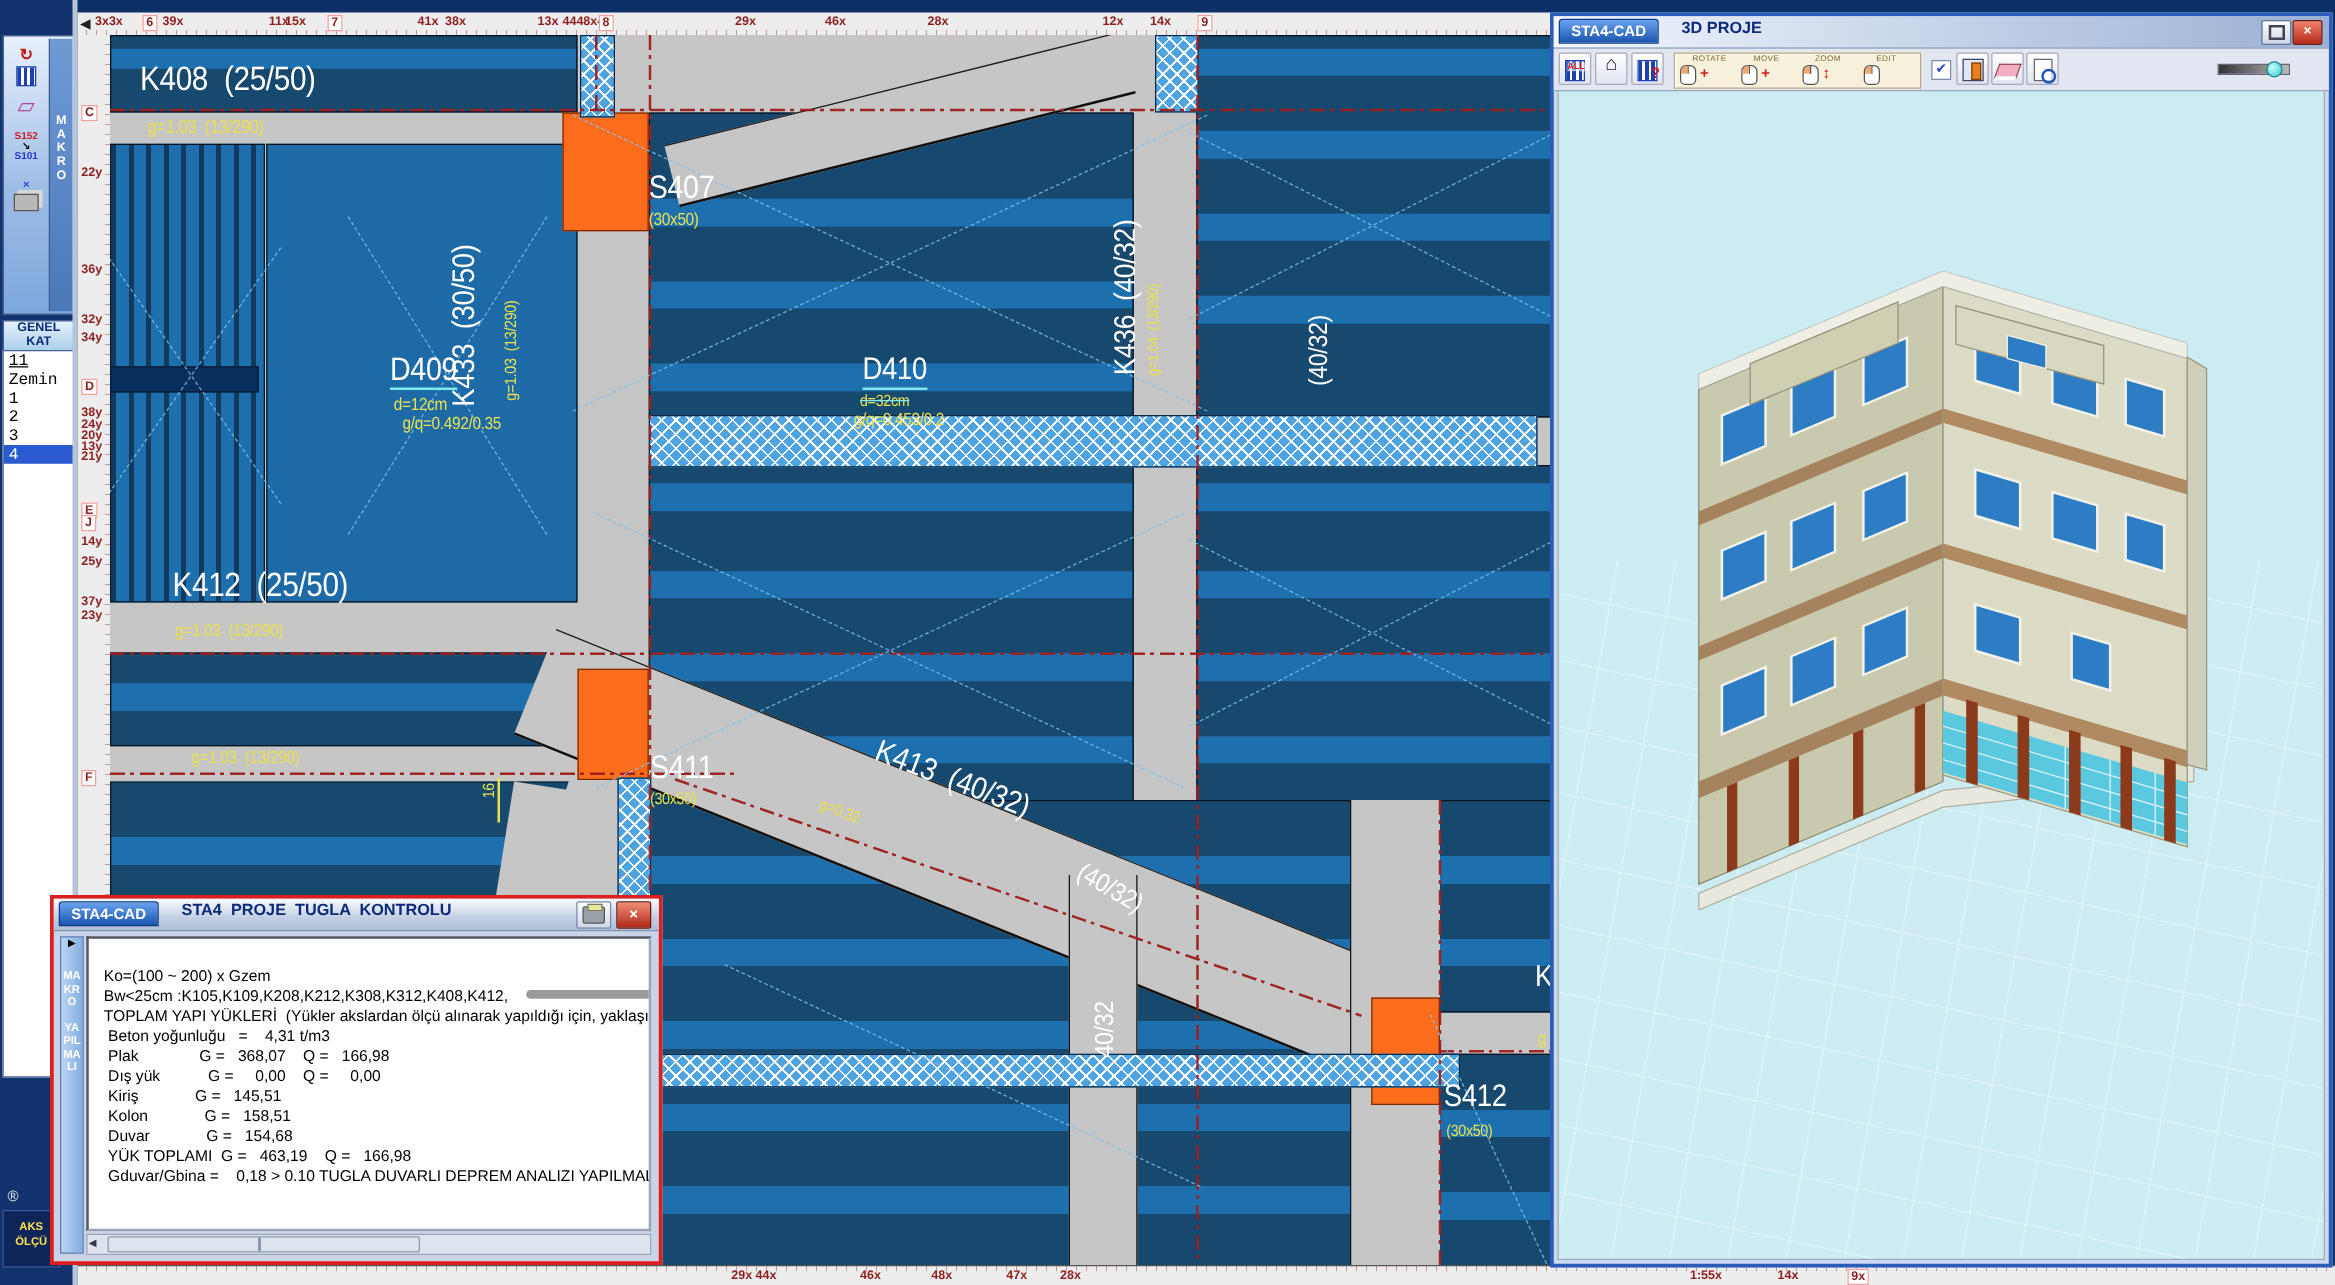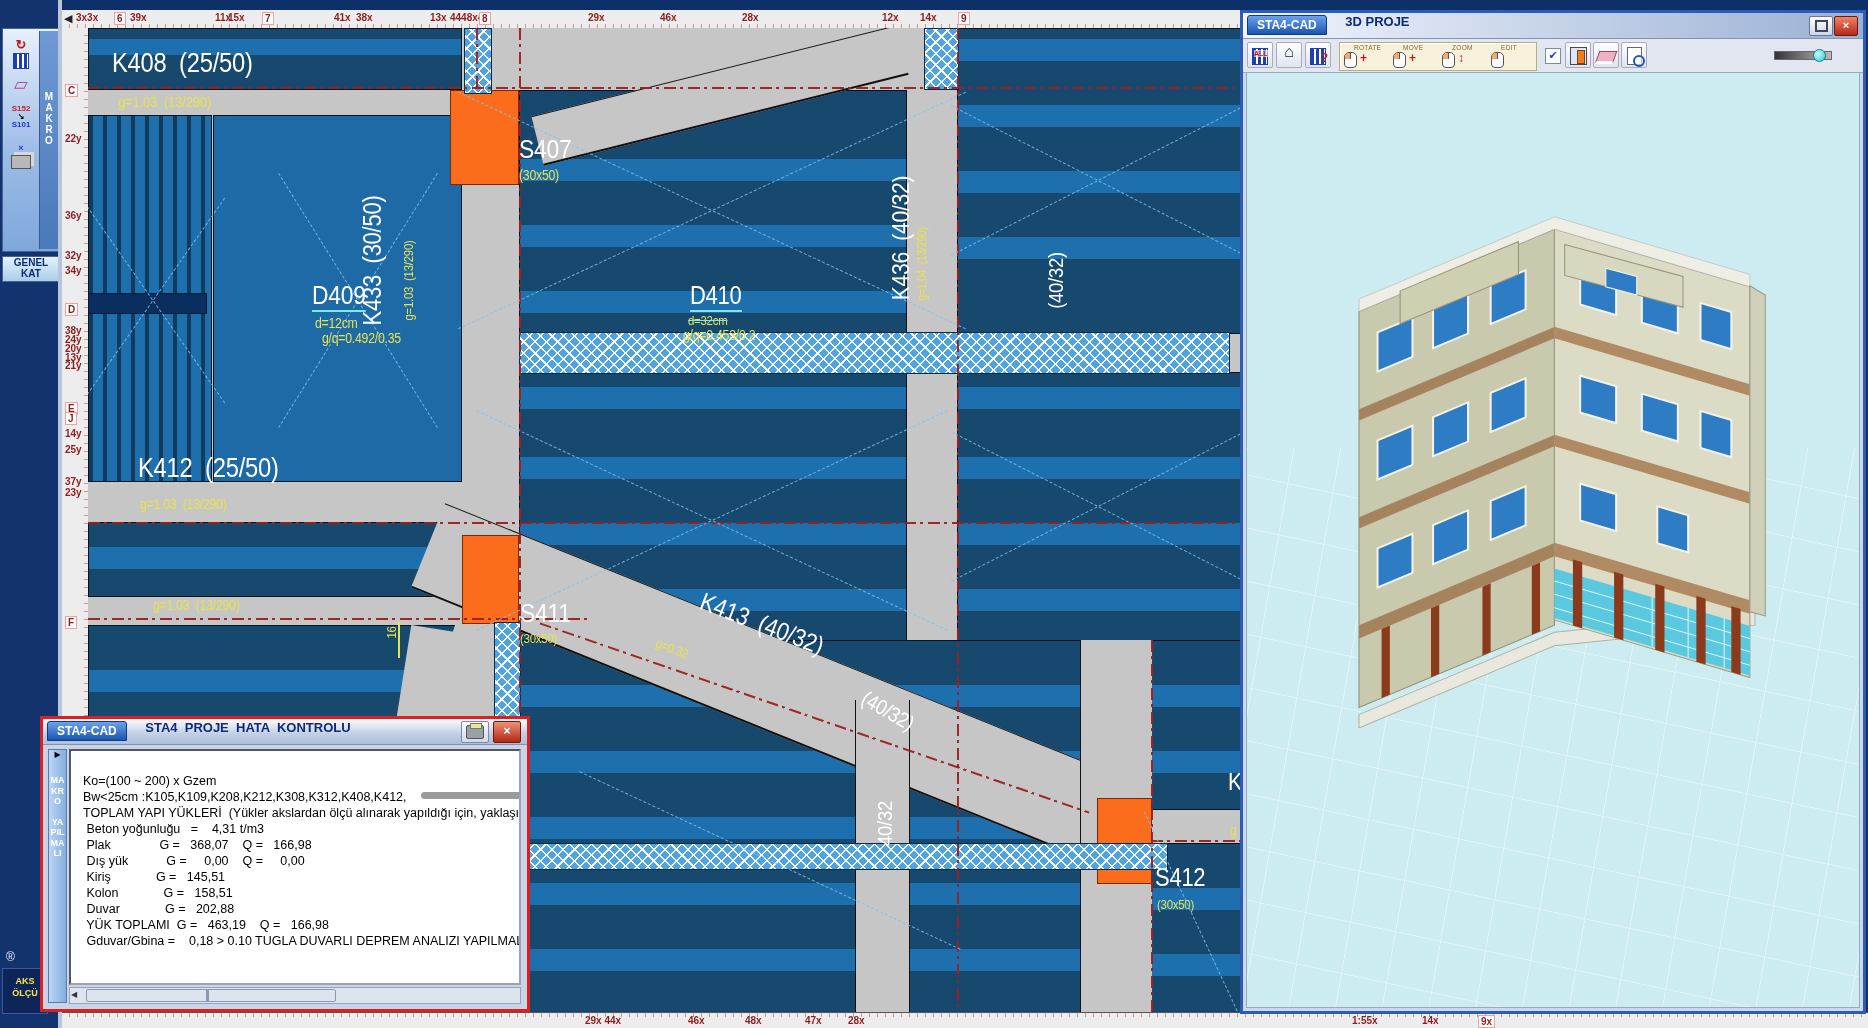--- a/index.html
+++ b/index.html
@@ -174,20 +174,28 @@
         <div style="width:18px;height:12px;margin:0 auto;background:#b8b8b8;border:1px solid #555;box-shadow:3px -3px 0 #d8d8d8;"></div>
       </div>
       <div id="makro-strip">
         <div class="vstack" style="margin-top:60px;">MAKRO</div>
       </div>
     </div>
     <div id="genelkat-h">
       <span>GENEL</span><br>
       <span>KAT</span>
     </div>
+    <div id="kat-list">
+        <div class="kat-item und">11</div>
+        <div class="kat-item">Zemin</div>
+        <div class="kat-item">1</div>
+        <div class="kat-item">2</div>
+        <div class="kat-item">3</div>
+        <div class="kat-item sel">4</div>
+      </div>
     <div id="reg">®</div>
     <div id="aks">
       <span>AKS</span><br>
       <span>ÖLÇÜ</span>
     </div>
   </div>
   <div id="leftedge"></div>
 
   <div id="ruler-top">
     <span class="scroll-arrow">◀</span>
@@ -329,42 +337,42 @@
         <span class="lbl w" style="left: 1067px; top: 837px; font-size: 25px; transform-origin: left top; transform: scaleX(0.88);">S412</span>
         <span class="lbl y" style="left: 1069px; top: 870px; font-size: 13px; transform-origin: left top; transform: scaleX(0.88);">(30x50)</span>
         <span class="lbl w" style="left: 1140px; top: 742px; font-size: 24px; transform-origin: left top; transform: scaleX(0.88);">K</span>
         <span class="lbl y" style="left: 1142px; top: 795px; font-size: 14px; transform-origin: left top; transform: scaleX(0.88);">g</span>
       </div>
   </div>
 
   <div id="dialog">
     <div class="tbar">
       <span class="tab">STA4-CAD</span>
-      <span class="ttl">STA4  PROJE  HATA  KONTROLU</span>
+      <span class="ttl">STA4  PROJE  TUGLA  KONTROLU</span>
       <div class="tbtn" style="right:38px;">
           <div class="printer"></div>
         </div>
       <div class="tbtn close" style="right:6px;"><span>×</span></div>
     </div>
     <div id="dlg-strip">
       <span class="expand">▶</span>
       <div class="vstack" style="margin-top:16px;">MAKRO</div>
       <div class="vstack" style="margin-top:10px;">YAPILMALI</div>
     </div>
     <div id="dlg-text">
         <div class="dlg-line">Ko=(100 ~ 200) x Gzem</div>
         <div class="dlg-line">Bw&lt;25cm :K105,K109,K208,K212,K308,K312,K408,K412,<span class="blob"></span></div>
         <div class="dlg-line"></div>
         <div class="dlg-line">TOPLAM YAPI YÜKLERİ  (Yükler akslardan ölçü alınarak yapıldığı için, yaklaşık olarak bulunmuş</div>
         <div class="dlg-line"> Beton yoğunluğu   =    4,31 t/m3</div>
         <div class="dlg-line"> Plak              G =   368,07    Q =   166,98</div>
         <div class="dlg-line"> Dış yük           G =     0,00    Q =     0,00</div>
         <div class="dlg-line"> Kiriş             G =   145,51</div>
         <div class="dlg-line"> Kolon             G =   158,51</div>
-        <div class="dlg-line"> Duvar             G =   202,88</div>
+        <div class="dlg-line"> Duvar             G =   154,68</div>
         <div class="dlg-line"> YÜK TOPLAMI  G =   463,19    Q =   166,98</div>
         <div class="dlg-line"> Gduvar/Gbina =    0,18 &gt; 0.10 TUGLA DUVARLI DEPREM ANALIZI YAPILMALI</div>
       </div>
     <div id="dlg-scroll">
       <span class="sa">◀</span>
       <div id="dlg-thumb"></div>
     </div>
   </div>
 
   <div id="win3d">

